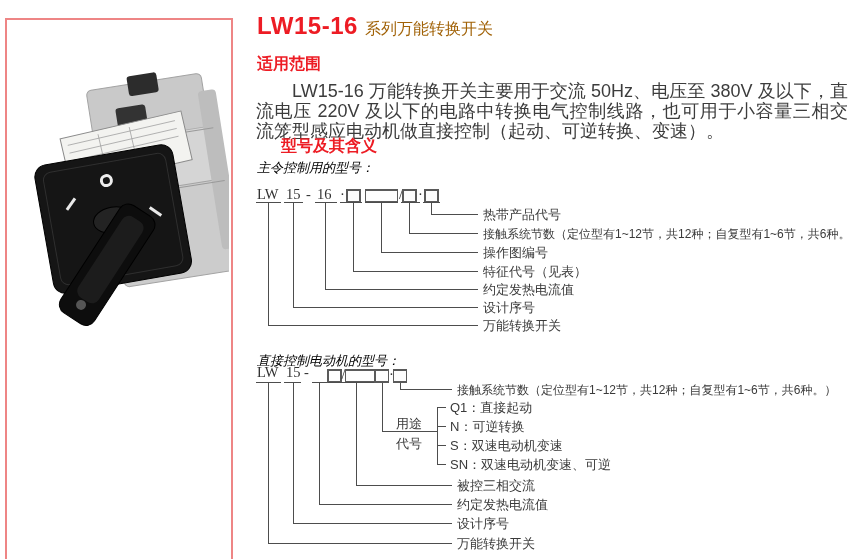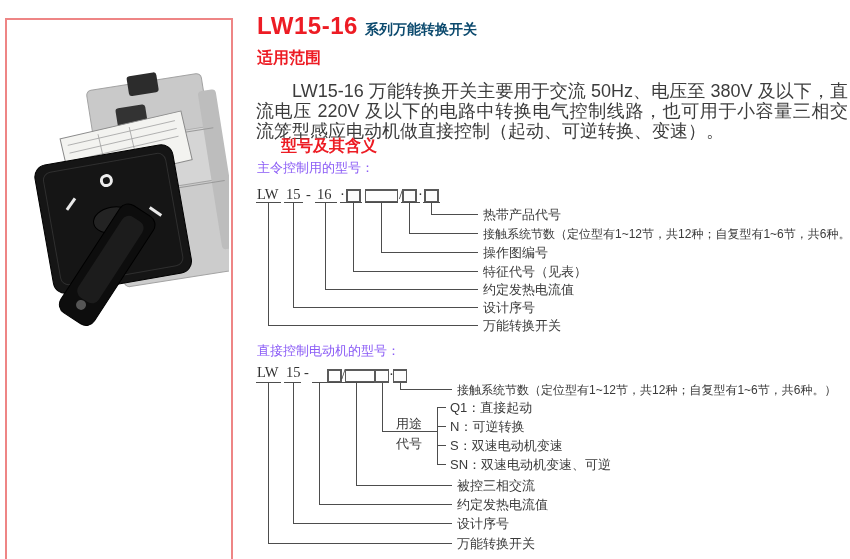--- a/index.html
+++ b/index.html
@@ -6,25 +6,25 @@
   #page{position:relative;width:850px;height:559px;background:#ffffff;overflow:hidden;
         font-family:"Liberation Sans",sans-serif;color:#3a3a3a;}
 
   
   .photo-frame{position:absolute;left:5px;top:18px;width:228px;height:600px;
                border:2px solid #ee8585;background:#ffffff;box-sizing:border-box;}
 
   
   .title-row{position:absolute;left:257px;top:12px;display:flex;align-items:baseline;gap:7px;white-space:nowrap;}
   .title-model{font-size:24px;font-weight:800;color:#ed1c24;letter-spacing:0.5px;}
-  .title-series{font-size:14px;font-weight:700;color:#0c4a6e;}
+  .title-series{font-size:16px;font-weight:400;color:#a16207;}
   .sec-heading{position:absolute;left:257px;font-size:16px;font-weight:700;color:#ed1c24;white-space:nowrap;}
   .body-par{position:absolute;left:256px;top:81px;width:592px;font-size:18px;line-height:20px;
             color:#3c3c3c;text-indent:2em;text-align:justify;}
-  .diag-caption{position:absolute;left:257px;font-size:13px;color:#8b5cf6;white-space:nowrap;}
+  .diag-caption{position:absolute;left:257px;font-size:13px;color:#000000;white-space:nowrap;font-style:italic;}
 
   
   svg.diag{position:absolute;left:256px;overflow:visible;}
   svg.diag text{font-family:"Liberation Sans",sans-serif;font-size:13px;fill:#3a3a3a;}
   svg.diag text.tok{font-family:"Liberation Serif",serif;font-size:14.5px;fill:#333333;}
   svg.diag text.small{font-size:12px;}
   svg.diag .ln{stroke:#4d4d4d;stroke-width:1;fill:none;shape-rendering:crispEdges;}
   svg.diag .box{fill:#fdfdfd;stroke:#5a5a5a;stroke-width:1.2;shape-rendering:crispEdges;}
 
   
@@ -74,21 +74,21 @@
         <circle cx="92" cy="284" r="5" fill="#555555"></circle>
       </g>
     </svg>
   </div>
 
   <div class="title-row">
     <span class="title-model">LW15-16</span>
     <span class="title-series">系列万能转换开关</span>
   </div>
 
-  <div class="sec-heading" style="top:48px;">适用范围</div>
+  <div class="sec-heading" style="top:54px;">适用范围</div>
   <div class="body-par">LW15-16 万能转换开关主要用于交流 50Hz、电压至 380V 及以下，直流电压 220V 及以下的电路中转换电气控制线路，也可用于小容量三相交流笼型感应电动机做直接控制（起动、可逆转换、变速）。</div>
 
   <div class="sec-heading" style="top:136px;margin-left:24px;">型号及其含义</div>
 
   <div class="diag-caption" style="top:159px;">主令控制用的型号：</div>
 
   <svg class="diag" style="top:182px;" width="594" height="156" viewBox="0 0 594 156">
     <text class="tok" x="1" y="17">LW</text>
     <text class="tok" x="30" y="17">15</text>
     <text class="tok" x="50" y="17">-</text>
@@ -113,21 +113,21 @@
 
     <text x="227" y="37">热带产品代号</text>
     <text x="227" y="56" class="small">接触系统节数（定位型有1~12节，共12种；自复型有1~6节，共6种。）</text>
     <text x="227" y="75">操作图编号</text>
     <text x="227" y="94">特征代号（见表）</text>
     <text x="227" y="112">约定发热电流值</text>
     <text x="227" y="130">设计序号</text>
     <text x="227" y="148">万能转换开关</text>
   </svg>
 
-  <div class="diag-caption" style="top:342px;">直接控制电动机的型号：</div>
+  <div class="diag-caption" style="top:352px;">直接控制电动机的型号：</div>
 
   <svg class="diag" style="top:360px;" width="594" height="199" viewBox="0 0 594 199">
     <text class="tok" x="1" y="17">LW</text>
     <text class="tok" x="30" y="17">15</text>
     <text class="tok" x="48" y="17">-</text>
     <rect class="box" x="72" y="10" width="13" height="12"></rect>
     <text class="tok" x="85.5" y="19">/</text>
     <rect class="box" x="89.5" y="10" width="29" height="12"></rect>
     <rect class="box" x="119.5" y="10" width="13" height="12"></rect>
     <text class="tok" x="133" y="19">·</text>

